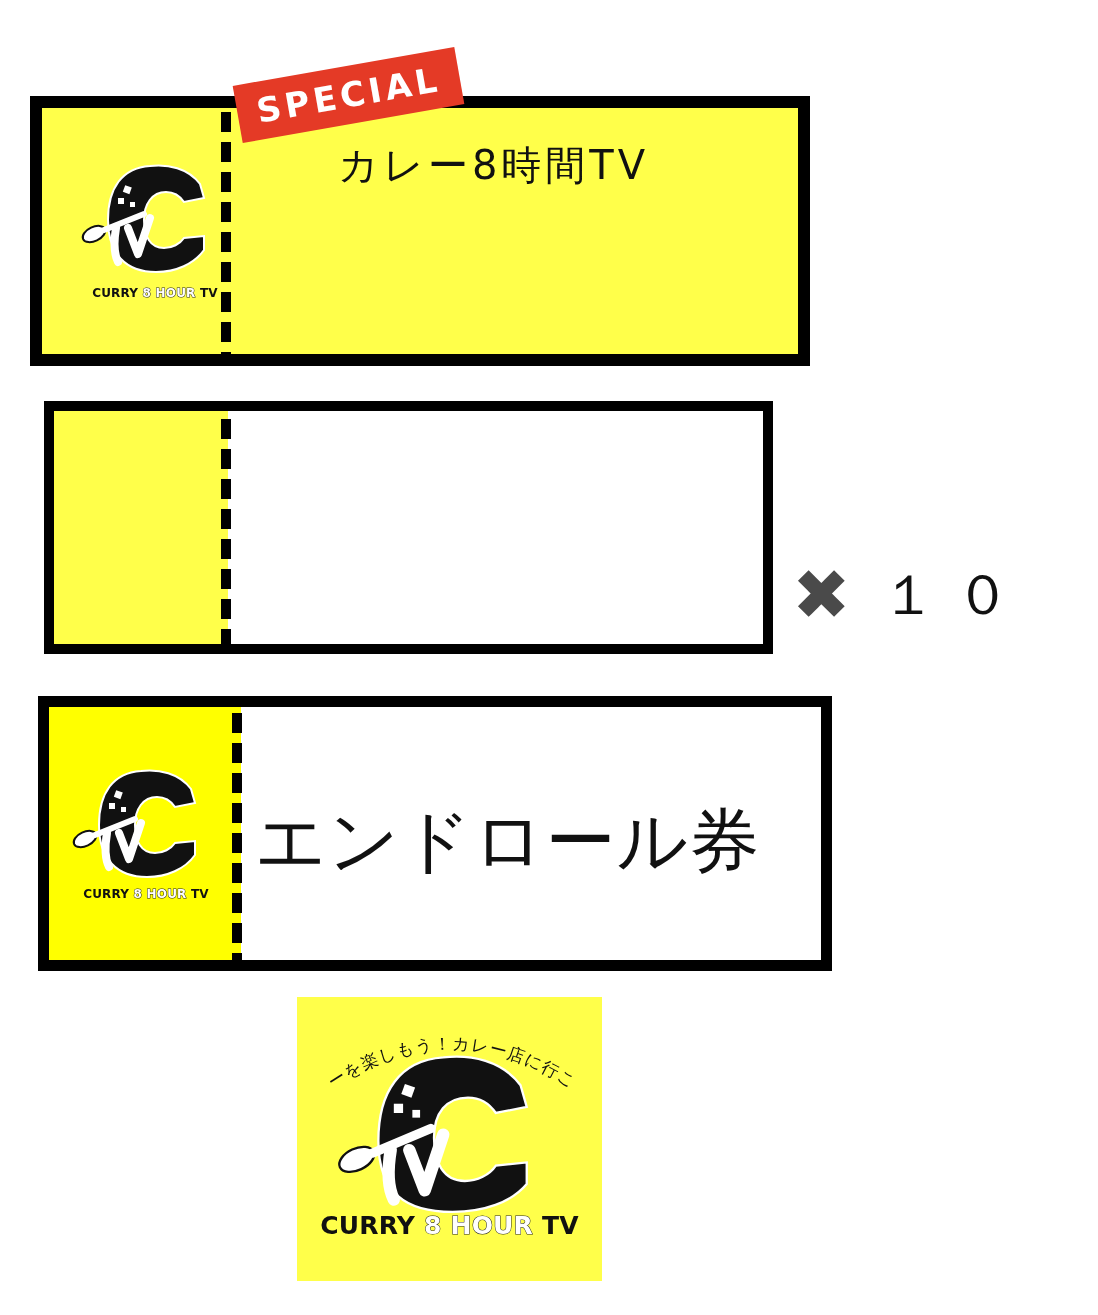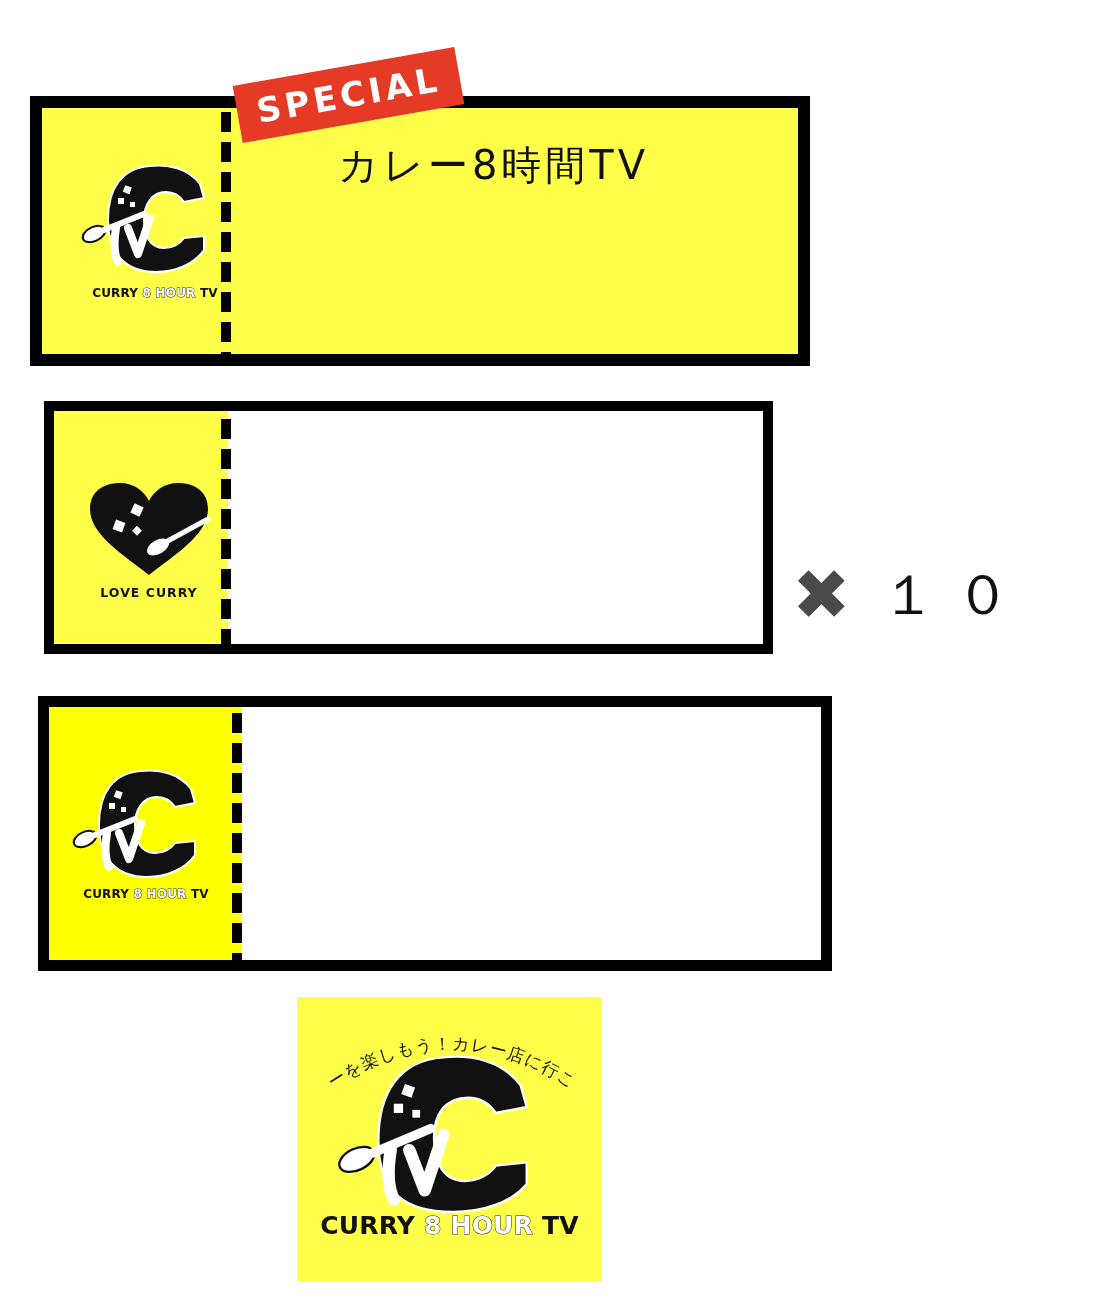--- a/index.html
+++ b/index.html
@@ -44,31 +44,20 @@
     <div class="logo-caption" style="top:128px; font-size:12px;">
       <span>CURRY </span><span class="hl">8 HOUR</span><span> TV</span>
     </div>
   </div>
   <div class="txt" style="left:296px; top:30px; font-size:40px; letter-spacing:4px;">カレー8時間TV</div>
 </div>
 
 <div class="ticket" style="left:44px; top:401px; width:729px; height:253px; border-width:10px;">
   <div class="stub" style="width:174px; background:#FFFF4A;"></div>
   <div class="perf" style="left:167px; top:8px;"></div>
-  <div class="logo" style="left:30px; top:68px; width:130px; height:130px;">
-    <svg width="130" height="100" viewBox="0 0 130 100">
-      <path d="M65 96 C40 76 6 56 6 30 C6 12 20 4 36 4 C50 4 60 12 65 22 C70 12 80 4 94 4 C110 4 124 12 124 30 C124 56 90 76 65 96 Z" fill="#111"></path>
-      <rect x="30" y="42" width="10" height="10" fill="#fff" transform="rotate(20 35 47)"></rect>
-      <rect x="48" y="26" width="10" height="10" fill="#fff" transform="rotate(25 53 31)"></rect>
-      <rect x="50" y="48" width="7" height="7" fill="#fff" transform="rotate(45 53 51)"></rect>
-      <path d="M80 64 L124 40" stroke="#fff" stroke-width="5" stroke-linecap="round"></path>
-      <ellipse cx="74" cy="68" rx="12" ry="7" fill="#fff" transform="rotate(-30 74 68)"></ellipse>
-    </svg>
-    <div class="logo-caption" style="top:106px; font-size:12.5px; letter-spacing:1px;">LOVE CURRY</div>
-  </div>
 </div>
 
 <div id="multiplier">
   <span style="font-size:70px; color:#4A4A4A; font-weight:bold; line-height:1;">✖</span>
   <span style="font-size:56px; color:#111; margin-left:30px; letter-spacing:18px; line-height:1;">１０</span>
 </div>
 
 <div class="ticket" style="left:38px; top:696px; width:794px; height:275px; border-width:11px;">
   <div class="stub" style="width:192px; background:#FFFF00;"></div>
   <div class="perf" style="left:183px; top:6px;"></div>
@@ -80,20 +69,21 @@
       <rect x="50" y="44" width="5" height="5" fill="#fff"></rect>
       <ellipse cx="14" cy="76" rx="12" ry="7" fill="#fff" stroke="#111" stroke-width="2" transform="rotate(-25 14 76)"></ellipse>
       <path d="M24 72 L64 56" stroke="#fff" stroke-width="6" stroke-linecap="round"></path>
       <path d="M36 70 C34 82 34 96 38 104" stroke="#fff" stroke-width="8" fill="none" stroke-linecap="round"></path>
       <path d="M48 70 L58 96 L70 60" stroke="#fff" stroke-width="8" fill="none" stroke-linecap="round" stroke-linejoin="round"></path>
     </svg>
     <div class="logo-caption" style="top:124px; font-size:12px; width:150px;">
       <span>CURRY </span><span class="hl">8 HOUR</span><span> TV</span>
     </div>
   </div>
+  <div class="txt" style="left:206px; top:88px; font-size:70px; letter-spacing:1px;">エンドロール券</div>
 </div>
 
 <div id="promo">
   <svg width="305" height="120" viewBox="0 0 305 120" style="position:absolute; left:0; top:0;">
     <defs>
         <path id="arc" d="M30 95 Q152 10 280 95"></path>
       </defs>
     <text font-size="17" fill="#111" font-family="DejaVu Sans, sans-serif" letter-spacing="1">
       <textPath href="#arc" startOffset="50%" text-anchor="middle">カレーを楽しもう！カレー店に行こう！</textPath>
     </text>

